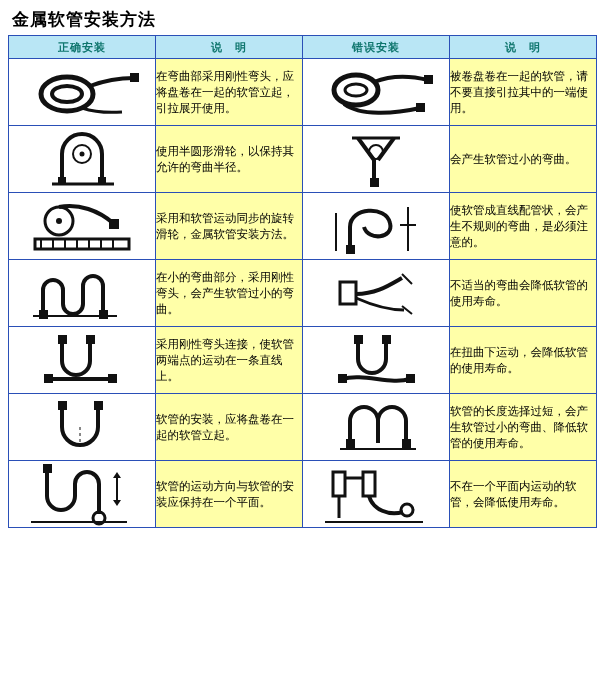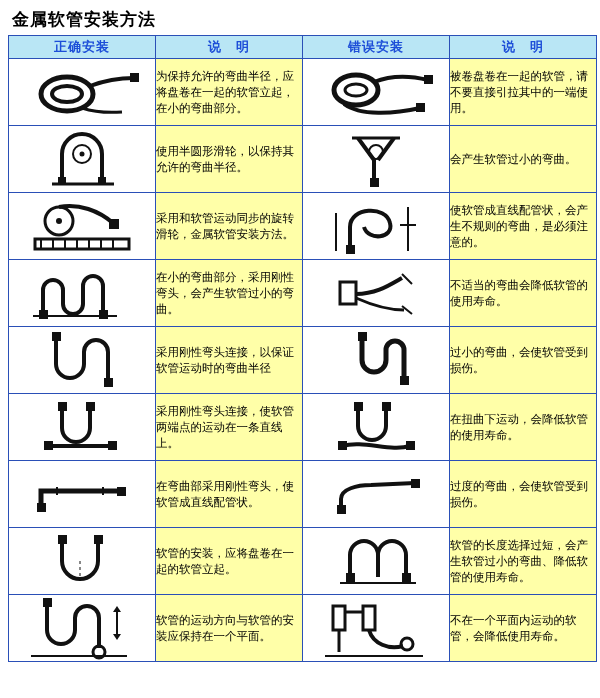--- a/index.html
+++ b/index.html
@@ -35,22 +35,22 @@
     table-layout: fixed;
     border: 1px solid #1b3fa0;
   }
   table.grid td, table.grid th {
     border: 1px solid #2a4fb7;
     padding: 0;
     vertical-align: middle;
   }
   thead th {
     background: #b9e6f5;
-    color: #1d4ed8;
-    font-size: 13px;
+    color: #0f766e;
+    font-size: 11px;
     font-weight: bold;
     height: 22px;
     letter-spacing: 1px;
   }
   .col-img { width: 146px; }
   .col-txt { width: 146px; font-family: Liberation Serif, serif; }
   td.imgcell {
     background: #ffffff;
     text-align: center;
     height: 66px;
@@ -92,21 +92,21 @@
           <span class="fig">
             <svg width="120" height="56" viewBox="0 0 120 56">
               <ellipse cx="45" cy="30" rx="26" ry="17" fill="none" stroke="#111" stroke-width="5"></ellipse>
               <ellipse cx="45" cy="30" rx="15" ry="8" fill="none" stroke="#111" stroke-width="4"></ellipse>
               <path d="M68 22 C84 16,96 14,112 14" fill="none" stroke="#111" stroke-width="4"></path>
               <rect x="108" y="9" width="9" height="9" fill="#111"></rect>
               <path d="M60 44 C72 48,86 49,100 48" fill="none" stroke="#111" stroke-width="3"></path>
             </svg>
           </span>
         </td>
-        <td class="txtcell">为保持允许的弯曲半径，应将盘卷在一起的软管立起，在小的弯曲部分。</td>
+        <td class="txtcell">在弯曲部采用刚性弯头，应将盘卷在一起的软管立起，引拉展开使用。</td>
         <td class="imgcell">
           <span class="fig">
             <svg width="120" height="56" viewBox="0 0 120 56">
               <ellipse cx="40" cy="26" rx="22" ry="15" fill="none" stroke="#111" stroke-width="5"></ellipse>
               <ellipse cx="40" cy="26" rx="11" ry="6" fill="none" stroke="#111" stroke-width="3"></ellipse>
               <path d="M58 18 C78 10,96 12,112 16" fill="none" stroke="#111" stroke-width="4"></path>
               <rect x="108" y="11" width="9" height="9" fill="#111"></rect>
               <path d="M28 40 C44 52,78 50,104 44" fill="none" stroke="#111" stroke-width="4"></path>
               <rect x="100" y="39" width="9" height="9" fill="#111"></rect>
             </svg>
@@ -197,42 +197,20 @@
               <path d="M40 30 C60 30,72 22,86 14" fill="none" stroke="#111" stroke-width="4"></path>
               <path d="M40 34 C58 42,72 46,88 46" fill="none" stroke="#111" stroke-width="3"></path>
               <line x1="86" y1="10" x2="96" y2="20" stroke="#111" stroke-width="2"></line>
               <line x1="86" y1="42" x2="96" y2="50" stroke="#111" stroke-width="2"></line>
             </svg>
           </span>
         </td>
         <td class="txtcell">不适当的弯曲会降低软管的使用寿命。</td>
       </tr>
 
-      <tr>
-        <td class="imgcell">
-          <span class="fig">
-            <svg width="120" height="64" viewBox="0 0 120 64">
-              <path d="M34 8 L34 36 A14 14 0 0 0 62 36 L62 24 A12 12 0 0 1 86 24 L86 56" fill="none" stroke="#111" stroke-width="4"></path>
-              <rect x="30" y="4" width="9" height="9" fill="#111"></rect>
-              <rect x="82" y="50" width="9" height="9" fill="#111"></rect>
-            </svg>
-          </span>
-        </td>
-        <td class="txtcell">采用刚性弯头连接，以保证软管运动时的弯曲半径</td>
-        <td class="imgcell">
-          <span class="fig">
-            <svg width="120" height="64" viewBox="0 0 120 64">
-              <path d="M46 8 L46 32 A12 12 0 0 0 70 32 L70 22 A9 9 0 0 1 88 22 L88 52" fill="none" stroke="#111" stroke-width="5"></path>
-              <rect x="42" y="4" width="9" height="9" fill="#111"></rect>
-              <rect x="84" y="48" width="9" height="9" fill="#111"></rect>
-            </svg>
-          </span>
-        </td>
-        <td class="txtcell">过小的弯曲，会使软管受到损伤。</td>
-      </tr>
 
       <tr>
         <td class="imgcell">
           <span class="fig">
             <svg width="120" height="58" viewBox="0 0 120 58">
               <path d="M40 8 L40 30 A14 14 0 0 0 68 30 L68 8" fill="none" stroke="#111" stroke-width="4"></path>
               <rect x="36" y="4" width="9" height="9" fill="#111"></rect>
               <rect x="64" y="4" width="9" height="9" fill="#111"></rect>
               <line x1="26" y1="48" x2="90" y2="48" stroke="#111" stroke-width="4"></line>
               <rect x="22" y="43" width="9" height="9" fill="#111"></rect>
@@ -249,44 +227,20 @@
               <rect x="66" y="4" width="9" height="9" fill="#111"></rect>
               <path d="M26 48 C48 42,74 54,94 48" fill="none" stroke="#111" stroke-width="4"></path>
               <rect x="22" y="43" width="9" height="9" fill="#111"></rect>
               <rect x="90" y="43" width="9" height="9" fill="#111"></rect>
             </svg>
           </span>
         </td>
         <td class="txtcell">在扭曲下运动，会降低软管的使用寿命。</td>
       </tr>
 
-      <tr>
-        <td class="imgcell">
-          <span class="fig">
-            <svg width="130" height="50" viewBox="0 0 130 50">
-              <path d="M24 40 L24 22 L104 22" fill="none" stroke="#111" stroke-width="5"></path>
-              <rect x="20" y="34" width="9" height="9" fill="#111"></rect>
-              <rect x="100" y="18" width="9" height="9" fill="#111"></rect>
-              <line x1="40" y1="18" x2="40" y2="26" stroke="#111" stroke-width="2"></line>
-              <line x1="86" y1="18" x2="86" y2="26" stroke="#111" stroke-width="2"></line>
-            </svg>
-          </span>
-        </td>
-        <td class="txtcell">在弯曲部采用刚性弯头，使软管成直线配管状。</td>
-        <td class="imgcell">
-          <span class="fig">
-            <svg width="130" height="50" viewBox="0 0 130 50">
-              <path d="M30 42 L30 30 C30 20,46 16,60 16 L104 14" fill="none" stroke="#111" stroke-width="4"></path>
-              <rect x="26" y="36" width="9" height="9" fill="#111"></rect>
-              <rect x="100" y="10" width="9" height="9" fill="#111"></rect>
-            </svg>
-          </span>
-        </td>
-        <td class="txtcell">过度的弯曲，会使软管受到损伤。</td>
-      </tr>
 
       <tr>
         <td class="imgcell">
           <span class="fig">
             <svg width="120" height="60" viewBox="0 0 120 60">
               <path d="M40 8 L40 30 A18 18 0 0 0 76 30 L76 8" fill="none" stroke="#111" stroke-width="4"></path>
               <rect x="36" y="4" width="9" height="9" fill="#111"></rect>
               <rect x="72" y="4" width="9" height="9" fill="#111"></rect>
               <line x1="58" y1="30" x2="58" y2="48" stroke="#111" stroke-width="1" stroke-dasharray="3,3"></line>
             </svg>

